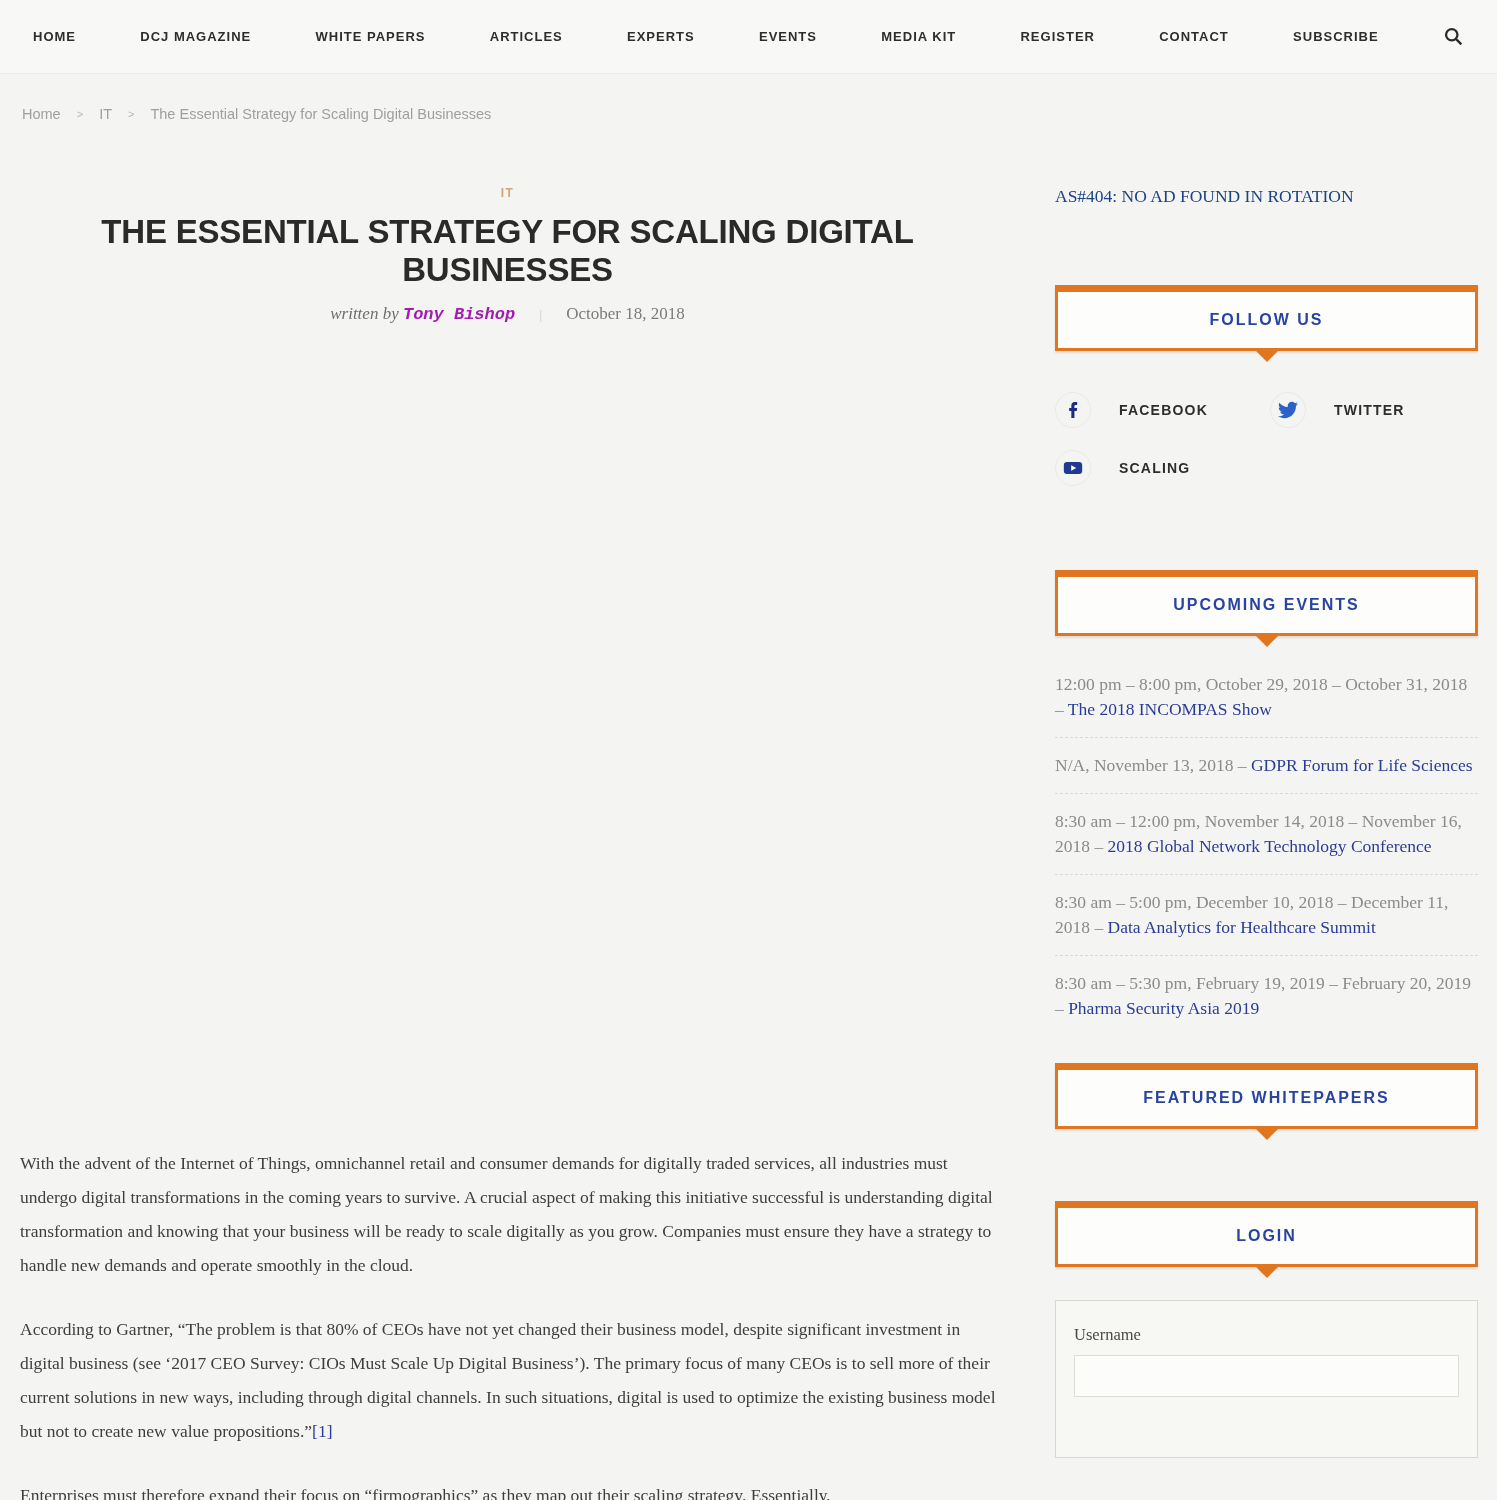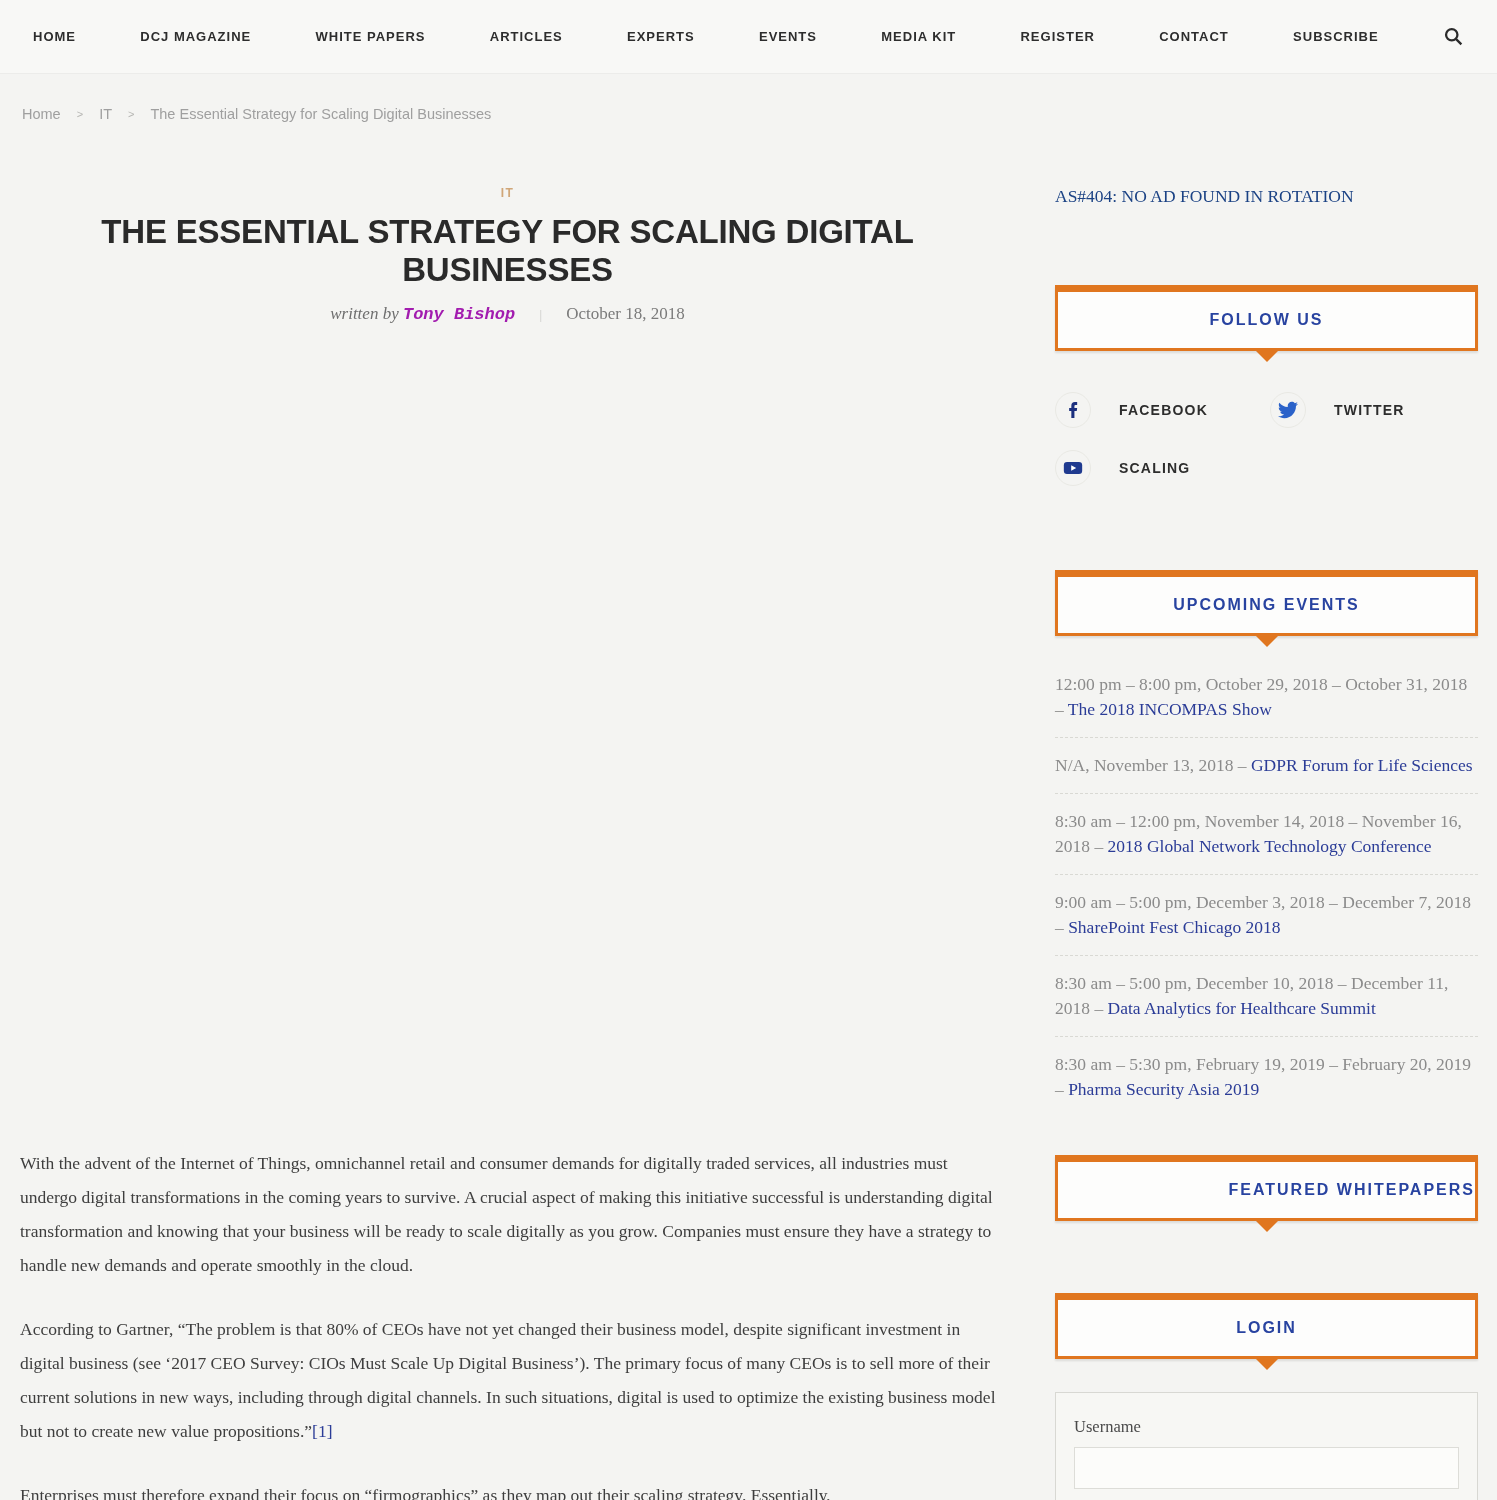--- a/index.html
+++ b/index.html
@@ -93,26 +93,26 @@
 
   .events-header { margin-top:84px; }
   .events-list { margin-top:10px; }
   .event {
     padding:15px 0; border-bottom:1px dashed #d9d9d4;
     font-family:"Liberation Serif", serif; font-size:17.5px; line-height:25px; color:#8b8b8b;
   }
   .event:last-child { border-bottom:none; }
   .event a { color:#2b3c97; }
 
-  .wp-header { margin-top:38px;justify-content:flex-end; }
+  .wp-header { margin-top:27px; }
   .login-header { margin-top:61px; }
 
   .login-form {
     margin-top:22px; border:1px solid #d8d8d3; background:#f7f7f4;
-    padding:24px 18px 16px;
+    padding:24px 18px 60px;
   }
   .login-label {
     font-family:"Liberation Serif", serif; font-size:16.5px; color:#4a4a4a;
     display:block; margin-bottom:10px;
   }
   .login-input {
     width:100%; height:42px; border:1px solid #ddddd8; background:#fcfcfa; outline:none;
     font-family:"Liberation Serif", serif; font-size:16px; padding:0 10px; color:#333;
   }
 </style>
@@ -209,23 +209,20 @@
     <div class="event">
       <span>12:00 pm – 8:00 pm, October 29, 2018 – October 31, 2018 – </span><a>The 2018 INCOMPAS Show</a>
     </div>
     <div class="event">
       <span>N/A, November 13, 2018 – </span><a>GDPR Forum for Life Sciences</a>
     </div>
     <div class="event">
       <span>8:30 am – 12:00 pm, November 14, 2018 – November 16, 2018 – </span><a>2018 Global Network Technology Conference</a>
     </div>
     <div class="event">
-      <span>9:00 am – 5:00 pm, December 3, 2018 – December 7, 2018 – </span><a>SharePoint Fest Chicago 2018</a>
-    </div>
-    <div class="event">
       <span>8:30 am – 5:00 pm, December 10, 2018 – December 11, 2018 – </span><a>Data Analytics for Healthcare Summit</a>
     </div>
     <div class="event">
       <span>8:30 am – 5:30 pm, February 19, 2019 – February 20, 2019 – </span><a>Pharma Security Asia 2019</a>
     </div>
   </div>
 
   <div class="header-box wp-header">
     <span class="box-title">FEATURED WHITEPAPERS</span>
   </div>

